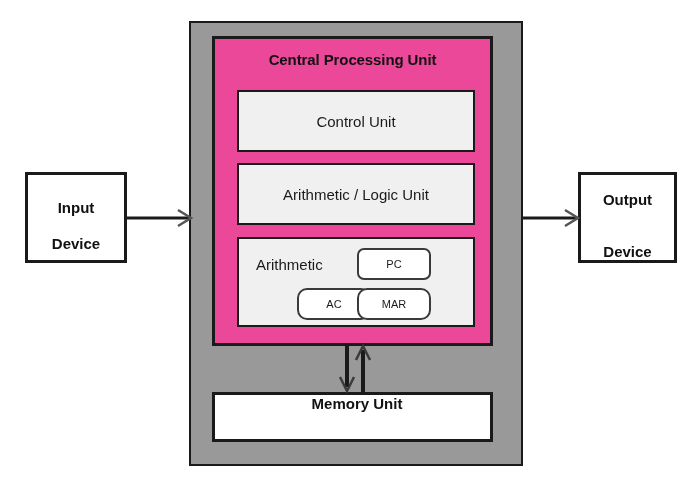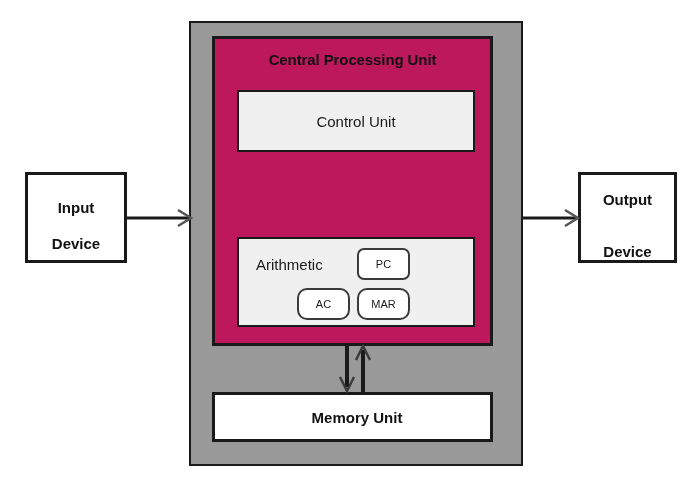--- a/index.html
+++ b/index.html
@@ -33,21 +33,21 @@
     box-sizing: border-box;
   }
 
   
   .cpu-panel {
     position: absolute;
     left: 212px;
     top: 36px;
     width: 281px;
     height: 310px;
-    background: #be185d;
+    background: #ec4899;
     border: 3px solid #1a1a1a;
     box-sizing: border-box;
   }
 
   .cpu-title {
     position: absolute;
     left: 0;
     top: 12px;
     width: 100%;
     text-align: center;
@@ -100,21 +100,21 @@
     top: 17px;
     font-size: 15px;
     color: #1a1a1a;
   }
   .reg-chip {
     position: absolute;
     background: #ffffff;
     border: 2px solid #3a3a3a;
     border-radius: 7px;
     box-sizing: border-box;
-    width: 53px;
+    width: 74px;
     height: 32px;
     display: flex;
     align-items: center;
     justify-content: center;
     font-size: 11px;
     color: #1a1a1a;
   }
   .reg-row1 { top: 9px; }
   .reg-row2 { top: 49px; border-radius: 10px; }
   .reg-col1 { left: 58px; }
@@ -125,21 +125,20 @@
   .memory-unit {
     position: absolute;
     left: 212px;
     top: 392px;
     width: 281px;
     height: 50px;
     background: #ffffff;
     border: 3px solid #1a1a1a;
     box-sizing: border-box;
     display: flex;
-    align-items: center;
     justify-content: center;
     padding-left: 9px;
   }
   .memory-label {
     font-size: 15px;
     font-weight: bold;
     color: #111111;
   }
 
   
@@ -191,20 +190,23 @@
 
   <div class="system-frame"></div>
 
   <div class="cpu-panel">
     <div class="cpu-title">Central Processing Unit</div>
 
     <div class="unit-box control-unit">
       <span class="unit-label">Control Unit</span>
     </div>
 
+    <div class="unit-box alu-unit">
+      <span class="unit-label">Arithmetic / Logic Unit</span>
+    </div>
 
     <div class="unit-box registers-unit">
       <span class="registers-label">Arithmetic</span>
 
       <div class="reg-chip reg-row1 reg-col2">PC</div>
       <div class="reg-chip reg-row2 reg-col1">AC</div>
       <div class="reg-chip reg-row2 reg-col2">MAR</div>
     </div>
   </div>
 

